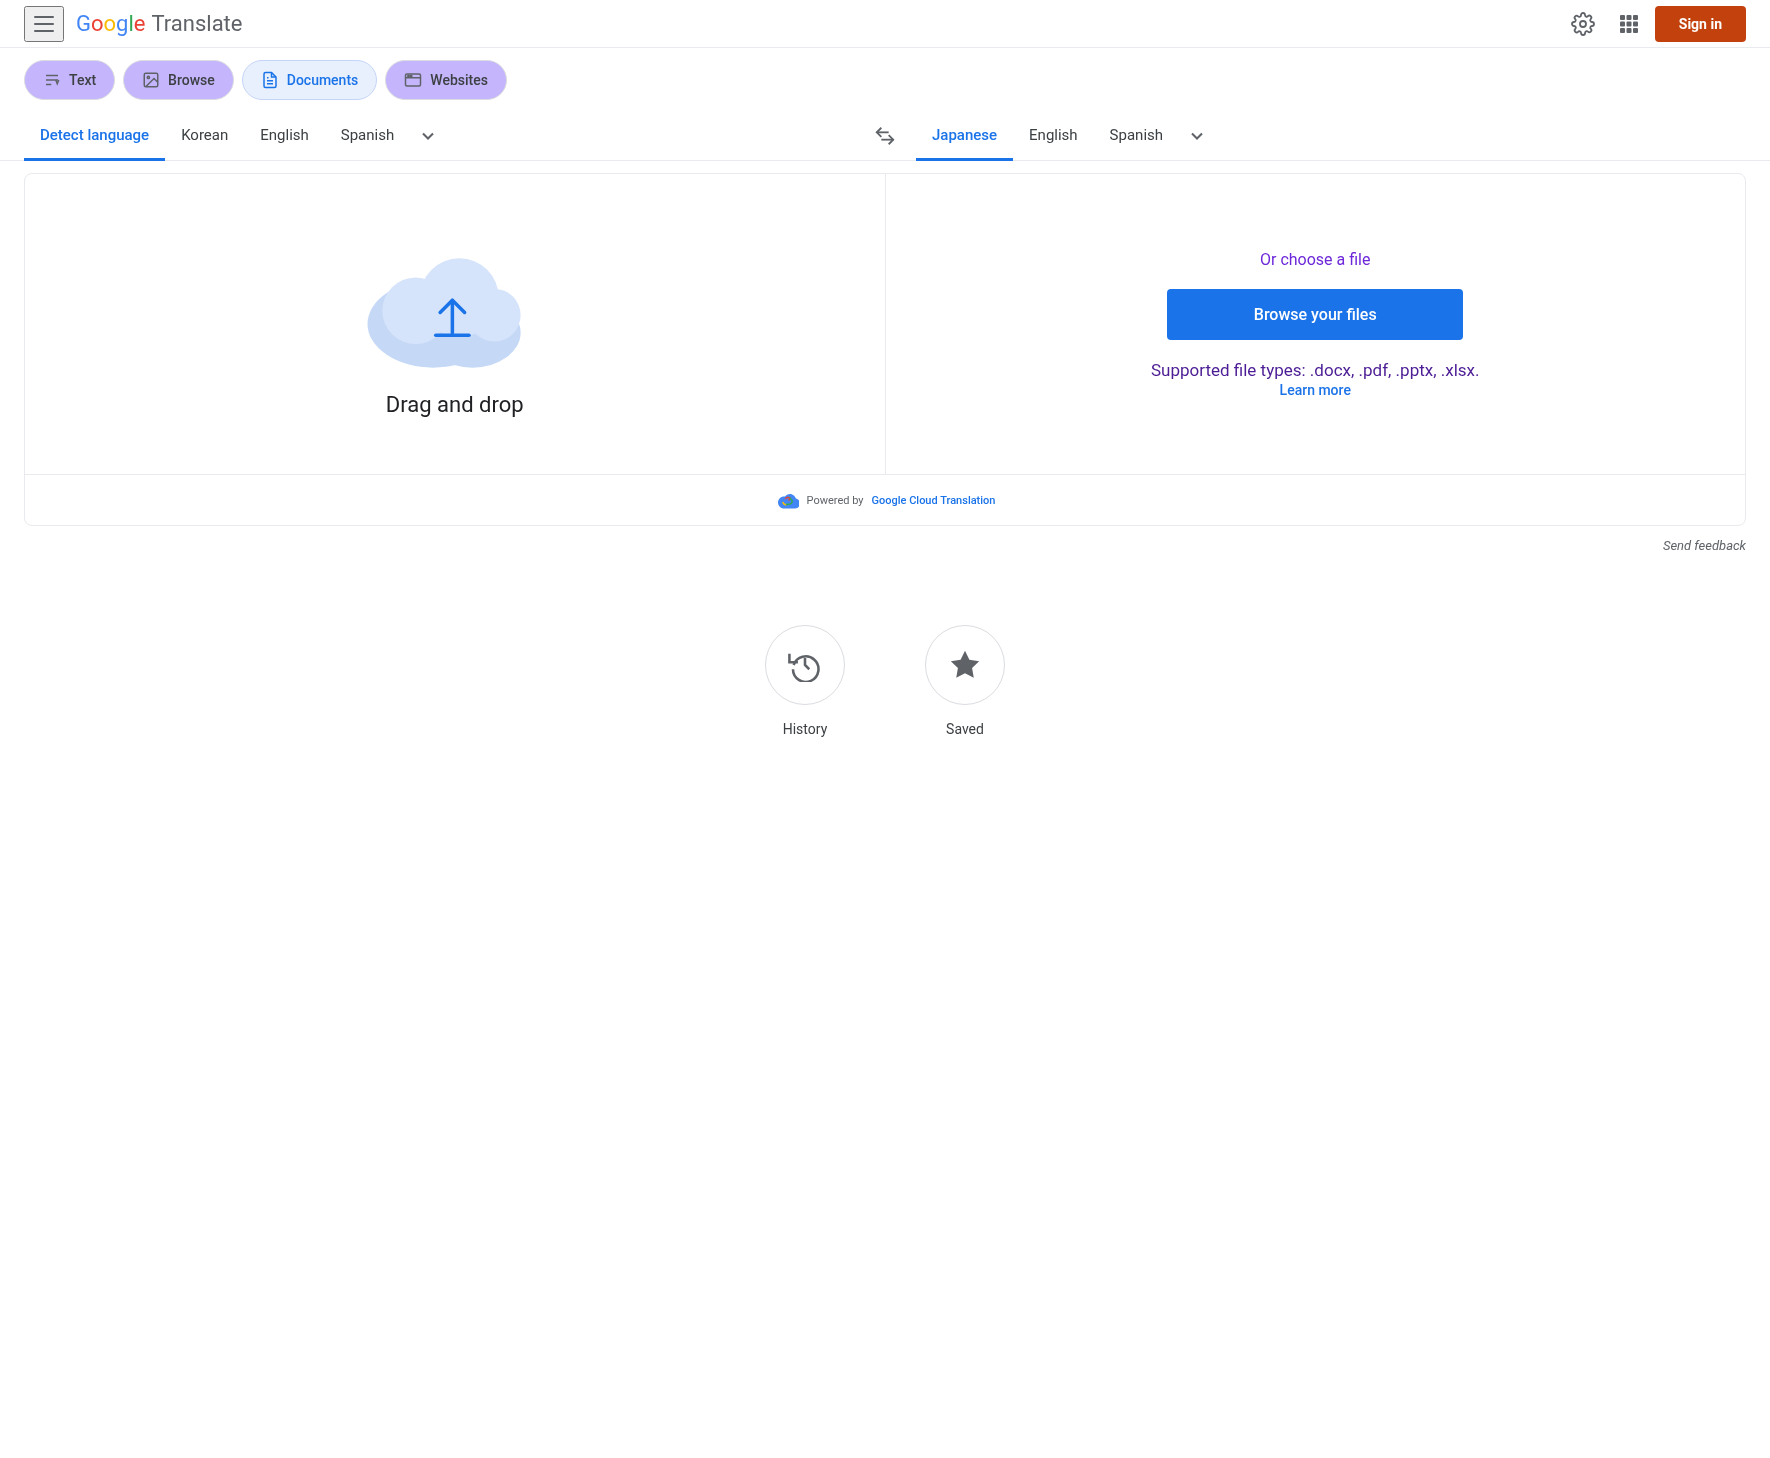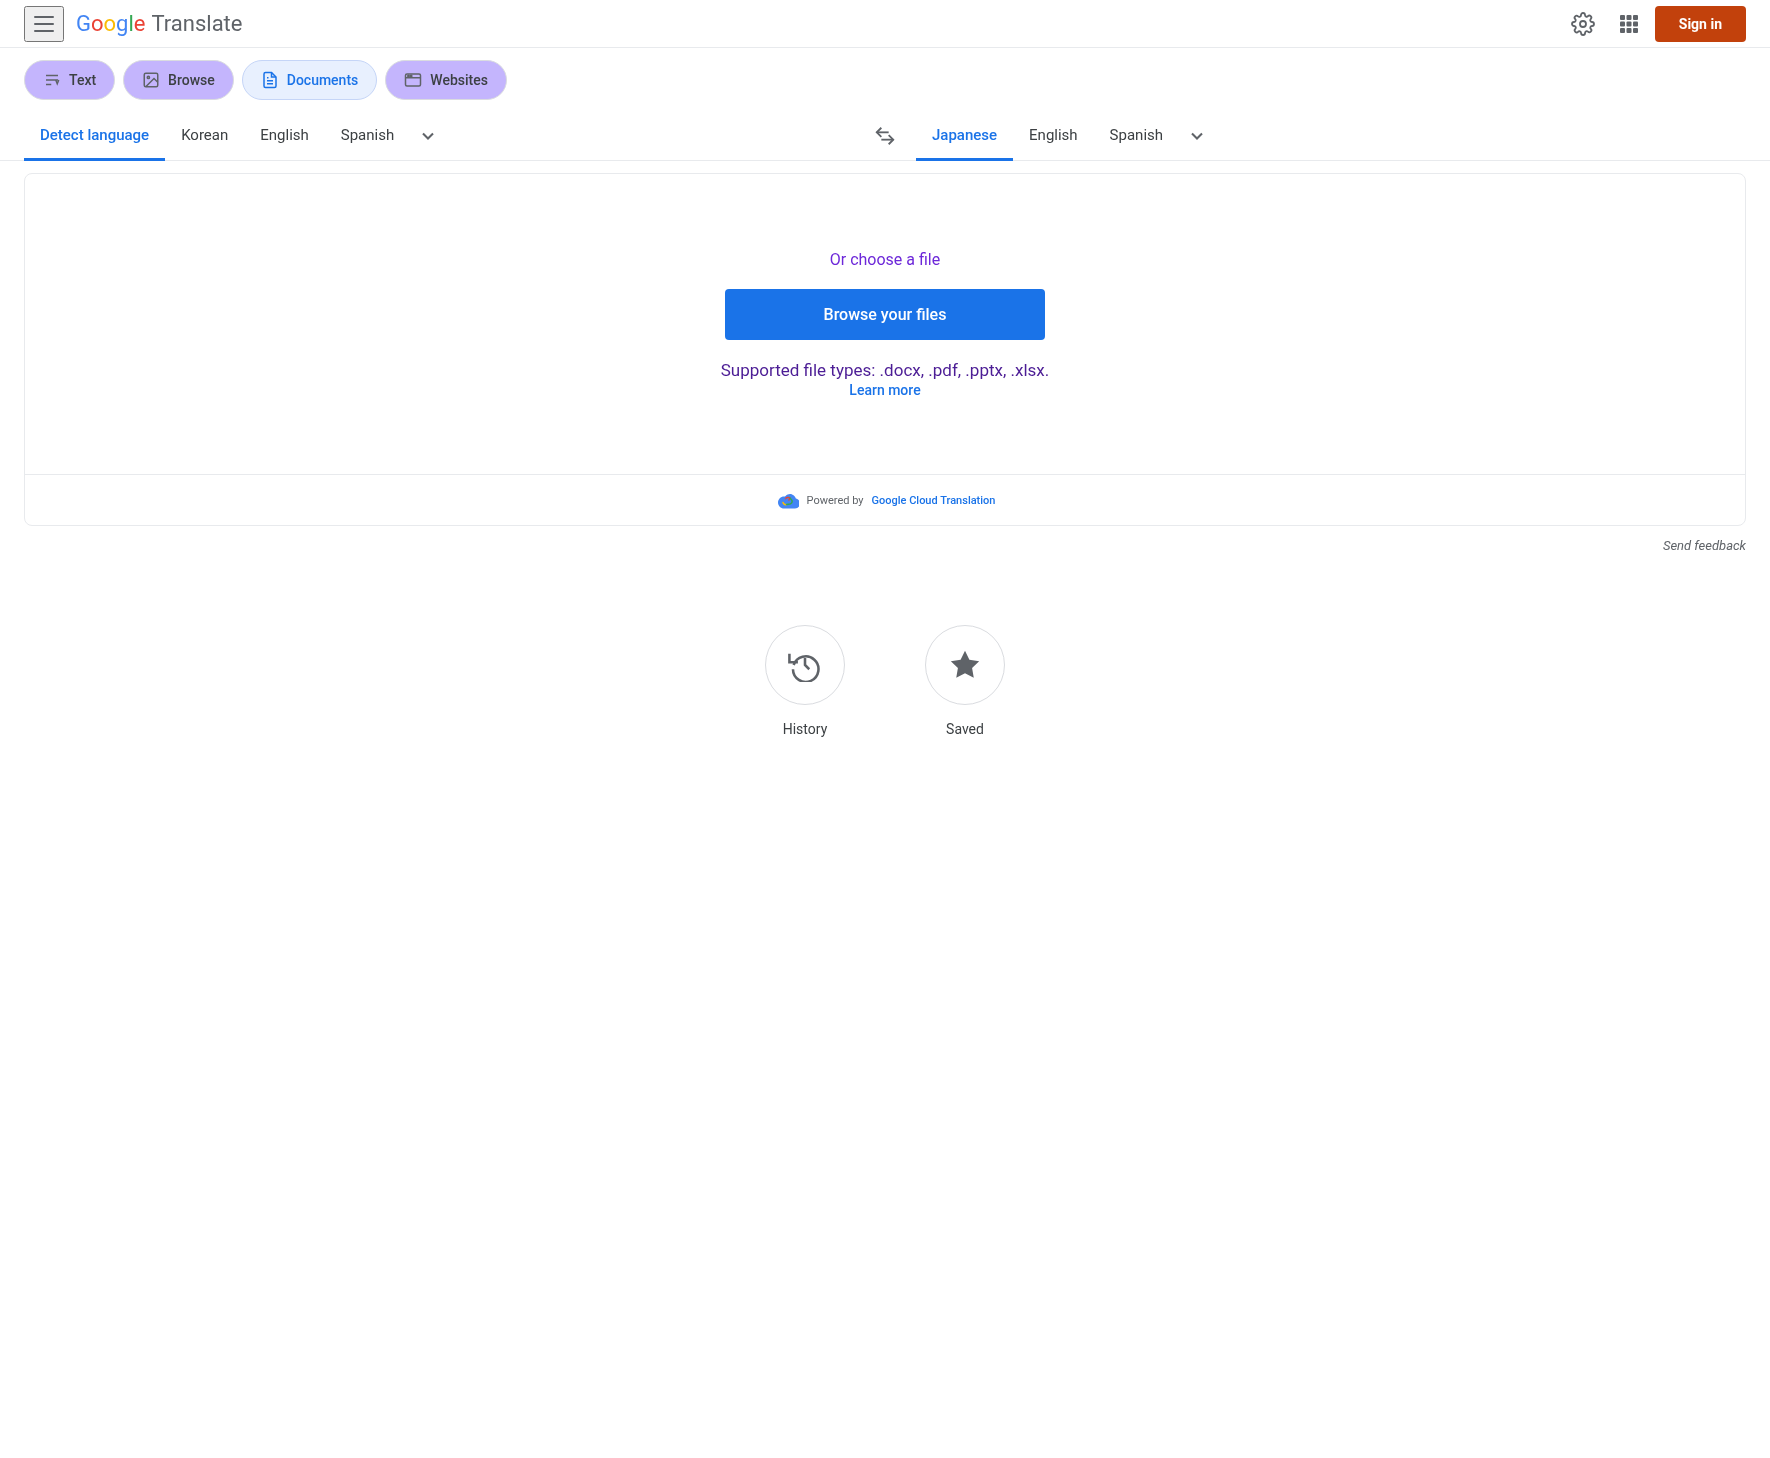--- a/index.html
+++ b/index.html
@@ -213,21 +213,21 @@
     .browse-btn {
       background: #1a73e8;
       color: #fff;
       border: none;
       border-radius: 4px;
       padding: 16px 48px;
       font-size: 16px;
       font-weight: 500;
       cursor: pointer;
       font-family: inherit;
-      width: 320px;
+      width: 296px;
     }
     .supported-text {
       font-size: 17px;
       color: #4c1d95;
       text-align: center;
     }
     .learn-more {
       color: #1a73e8;
       cursor: pointer;
       text-decoration: none;
@@ -425,20 +425,35 @@
         <polyline points="6 9 12 15 18 9"></polyline>
       </svg>
     </button>
   </div>
 </div>
 
 <main class="main">
   <div class="translate-box">
     <div class="translate-inner">
 
+      <div class="drop-zone">
+
+        <svg class="cloud-icon" viewBox="0 0 220 160" fill="none" xmlns="http://www.w3.org/2000/svg">
+          <ellipse cx="85" cy="105" rx="75" ry="50" fill="#c5d9f7"></ellipse>
+          <ellipse cx="130" cy="115" rx="55" ry="40" fill="#c5d9f7"></ellipse>
+          <circle cx="65" cy="90" r="38" fill="#d6e4fb"></circle>
+          <circle cx="115" cy="75" r="45" fill="#d6e4fb"></circle>
+          <circle cx="155" cy="95" r="30" fill="#d6e4fb"></circle>
+
+          <line x1="107" y1="115" x2="107" y2="78" stroke="#1a73e8" stroke-width="4" stroke-linecap="round"></line>
+          <polyline points="93,92 107,78 121,92" stroke="#1a73e8" stroke-width="4" stroke-linecap="round" stroke-linejoin="round" fill="none"></polyline>
+          <line x1="88" y1="118" x2="126" y2="118" stroke="#1a73e8" stroke-width="4" stroke-linecap="round"></line>
+        </svg>
+        <p class="drag-drop-text">Drag and drop</p>
+      </div>
 
       <div class="choose-side">
         <p class="or-choose-text">Or choose a file</p>
         <button class="browse-btn">Browse your files</button>
         <div style="text-align:center;">
           <p class="supported-text">Supported file types: .docx, .pdf, .pptx, .xlsx.</p>
           <a class="learn-more" href="#">Learn more</a>
         </div>
       </div>
     </div>

